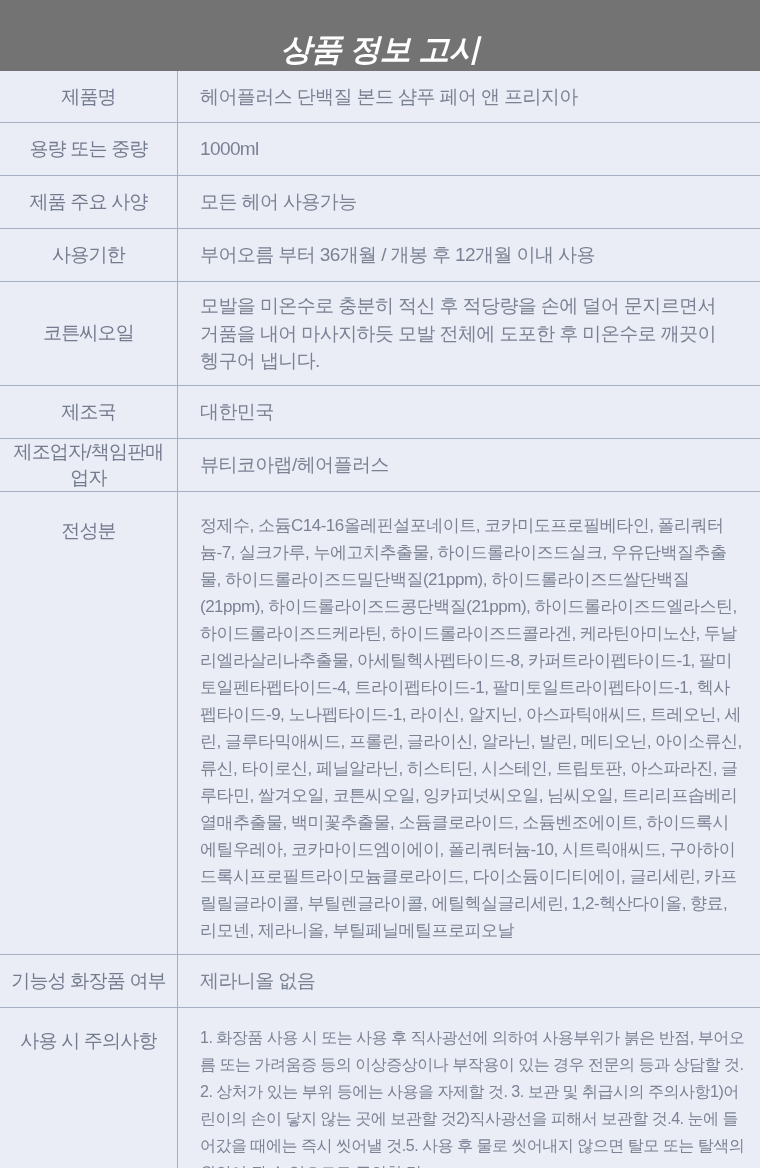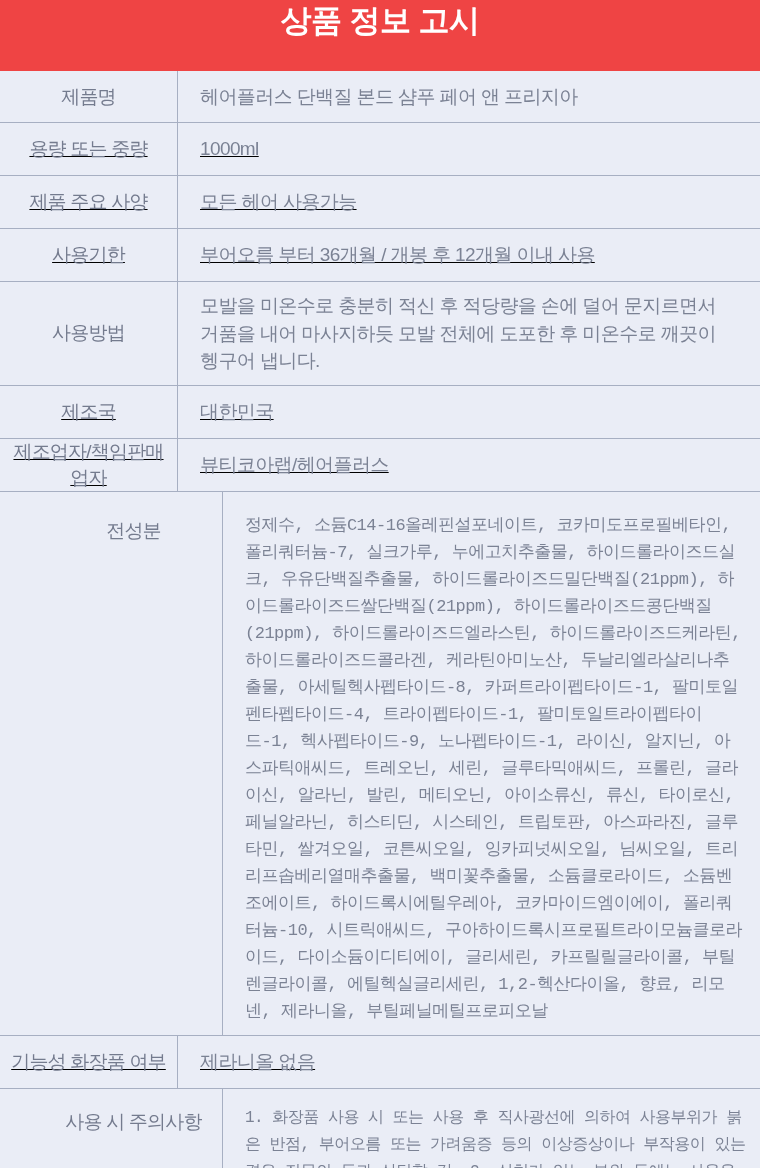--- a/index.html
+++ b/index.html
@@ -9,24 +9,25 @@
     font-family: "Liberation Sans", sans-serif;
   }
   .page {
     width: 760px;
     height: 1168px;
     background: #eaedf6;
     overflow: hidden;
   }
   .header {
     height: 71px;
-    background: #ef4444;
+    background: #737373;
     display: flex;
-    align-items: flex-start;
+    align-items: flex-end;
     justify-content: center;
+    font-style: italic;
   }
   .title {
     color: #ffffff;
     font-size: 31px;
     font-weight: 700;
     letter-spacing: -0.5px;
   }
   .table {
     width: 760px;
   }
@@ -57,36 +58,34 @@
     box-sizing: border-box;
     display: flex;
     align-items: center;
     color: #7b8294;
     font-size: 19px;
     letter-spacing: -0.6px;
     line-height: 1.45;
     padding: 10px 37px 10px 22px;
   }
   
-  .r-single   { min-height: 53px; text-decoration: underline; }
+  .r-single   { min-height: 53px; }
   .r-first    { min-height: 51px; }
   .r-use      { min-height: 81px; }
   .r-ingred   { min-height: 353px; }
   .r-caution  { min-height: 164px; }
 
   
   .top .label-cell {
     align-items: flex-start;
     padding-top: 26px;
-    margin-left: 45px;
   }
   .top .value-cell {
     align-items: flex-start;
     padding-top: 20px;
-    font-family: Liberation Mono, monospace;
   }
   .r-ingred .value-cell {
     font-size: 17px;
     line-height: 27px;
     letter-spacing: -0.5px;
     padding-right: 16px;
   }
   .r-caution .value-cell {
     font-size: 16px;
     line-height: 27px;
@@ -121,21 +120,21 @@
       <div class="label-cell">제품 주요 사양</div>
       <div class="value-cell">모든 헤어 사용가능</div>
     </div>
 
     <div class="row r-single">
       <div class="label-cell">사용기한</div>
       <div class="value-cell">부어오름 부터 36개월 / 개봉 후 12개월 이내 사용</div>
     </div>
 
     <div class="row r-use">
-      <div class="label-cell">사용방법</div>
+      <div class="label-cell">코튼씨오일</div>
       <div class="value-cell">모발을 미온수로 충분히 적신 후 적당량을 손에 덜어 문지르면서 거품을 내어 마사지하듯 모발 전체에 도포한 후 미온수로 깨끗이 헹구어 냅니다.</div>
     </div>
 
     <div class="row r-single">
       <div class="label-cell">제조국</div>
       <div class="value-cell">대한민국</div>
     </div>
 
     <div class="row r-single">
       <div class="label-cell">제조업자/책임판매업자</div>

